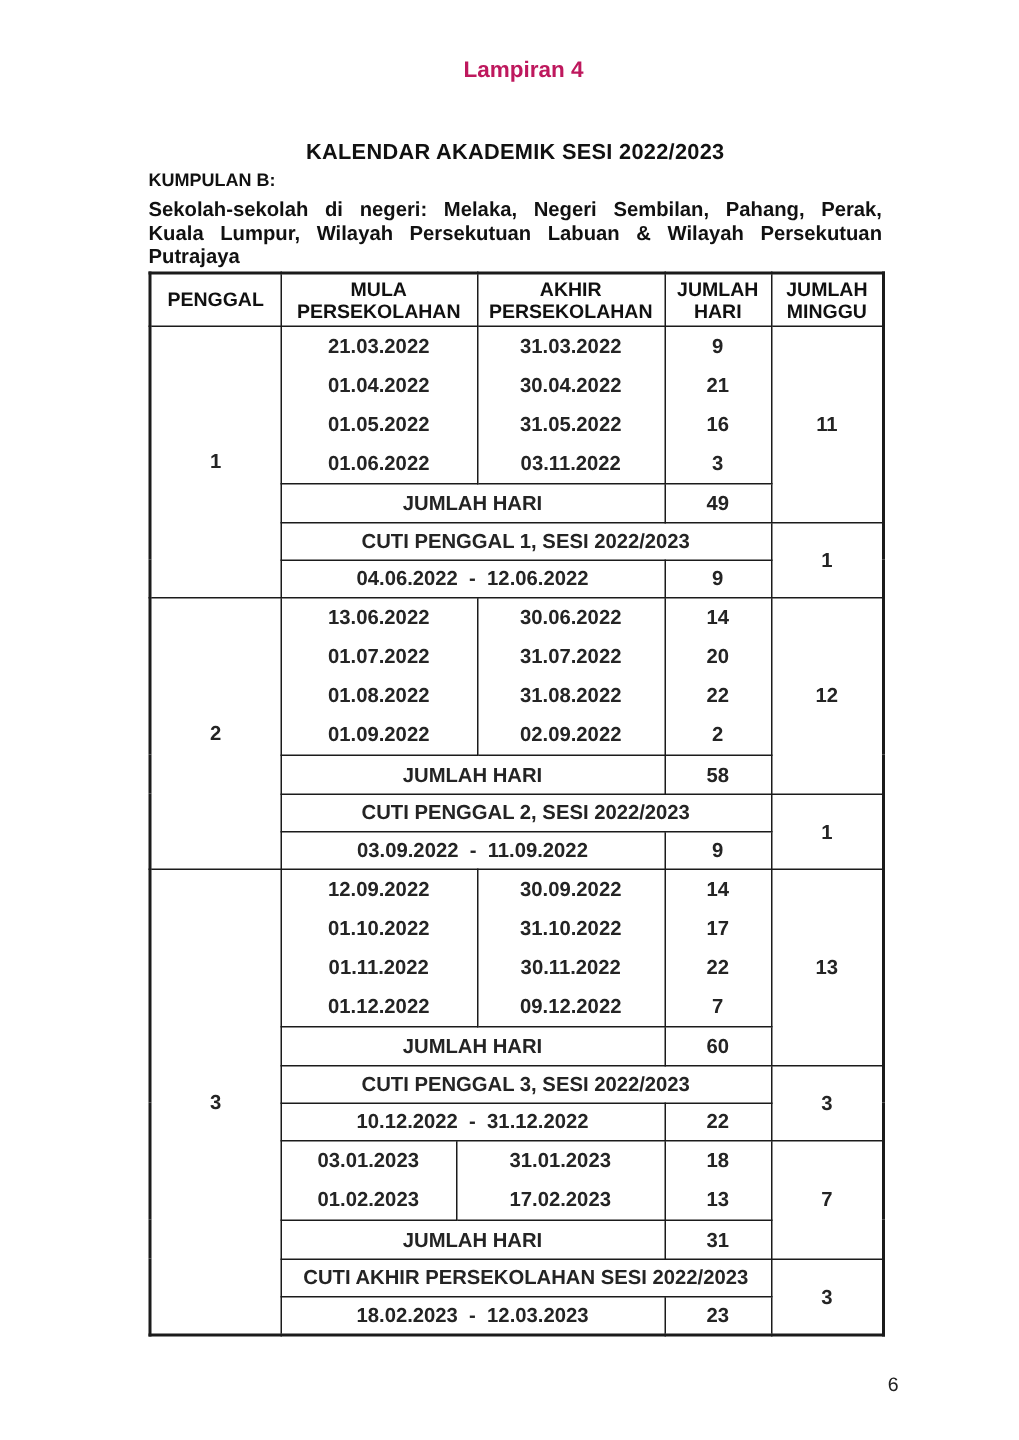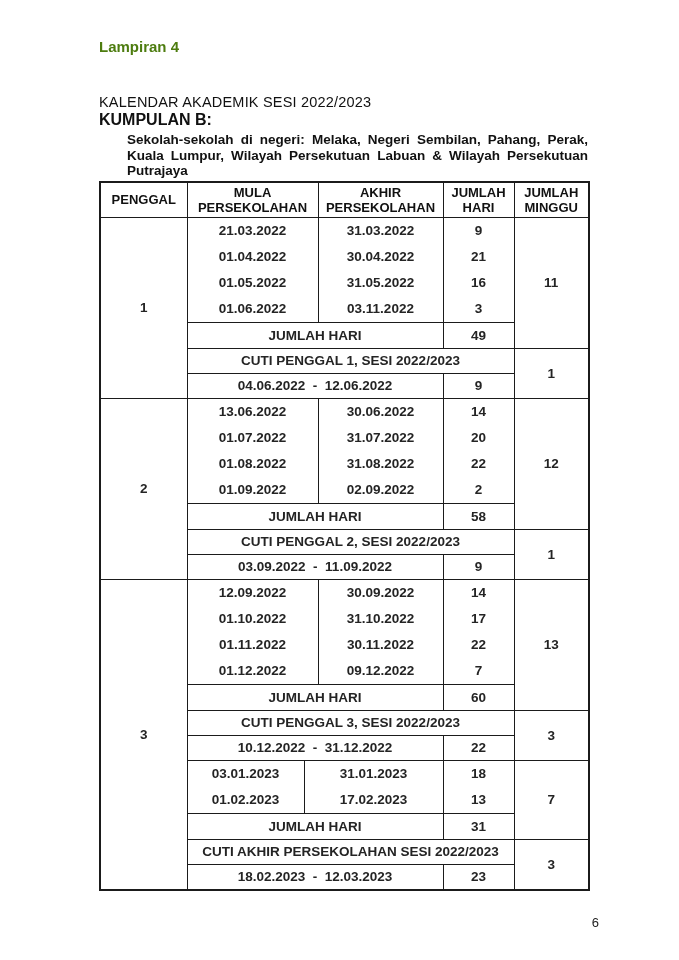--- a/index.html
+++ b/index.html
@@ -6,29 +6,29 @@
   body {
     width: 679px; height: 960px; overflow: hidden;
     background: #ffffff;
     font-family: "Liberation Sans", "DejaVu Sans", sans-serif;
     color: #1f1f1f;
   }
   .page { padding: 38px 0 0 99px; width: 489px; }
 
   .annotation {
     font-size: 15px; font-weight: 700; line-height: 18px;
-    text-align: left; margin-right: -11px; color: #4d7c0f;
+    text-align: center; margin-right: -11px; color: #be185d;
   }
   .title {
-    margin-top: 38px; font-size: 14.5px; font-weight: 400;
-    line-height: 17px; text-align: left; color: #111;
+    margin-top: 38px; font-size: 14.5px; font-weight: 700;
+    line-height: 17px; text-align: center; color: #111;
     letter-spacing: 0.2px;
   }
-  .group { margin-top: 1px; font-size: 16px; font-weight: 700; line-height: 16px; color: #111; }
-  .desc { margin-top: 4px; margin-left: 28px; }
+  .group { margin-top: 1px; font-size: 12px; font-weight: 700; line-height: 16px; color: #111; }
+  .desc { margin-top: 4px; }
   .desc-line {
     font-size: 13.5px; font-weight: 700; line-height: 15.5px; color: #111;
     text-align: justify; text-align-last: justify;
   }
   .desc-line:last-child { text-align: left; text-align-last: left; }
 
   table.cal {
     margin-top: 2px;
     border-collapse: collapse; table-layout: fixed;
     width: 490px;

